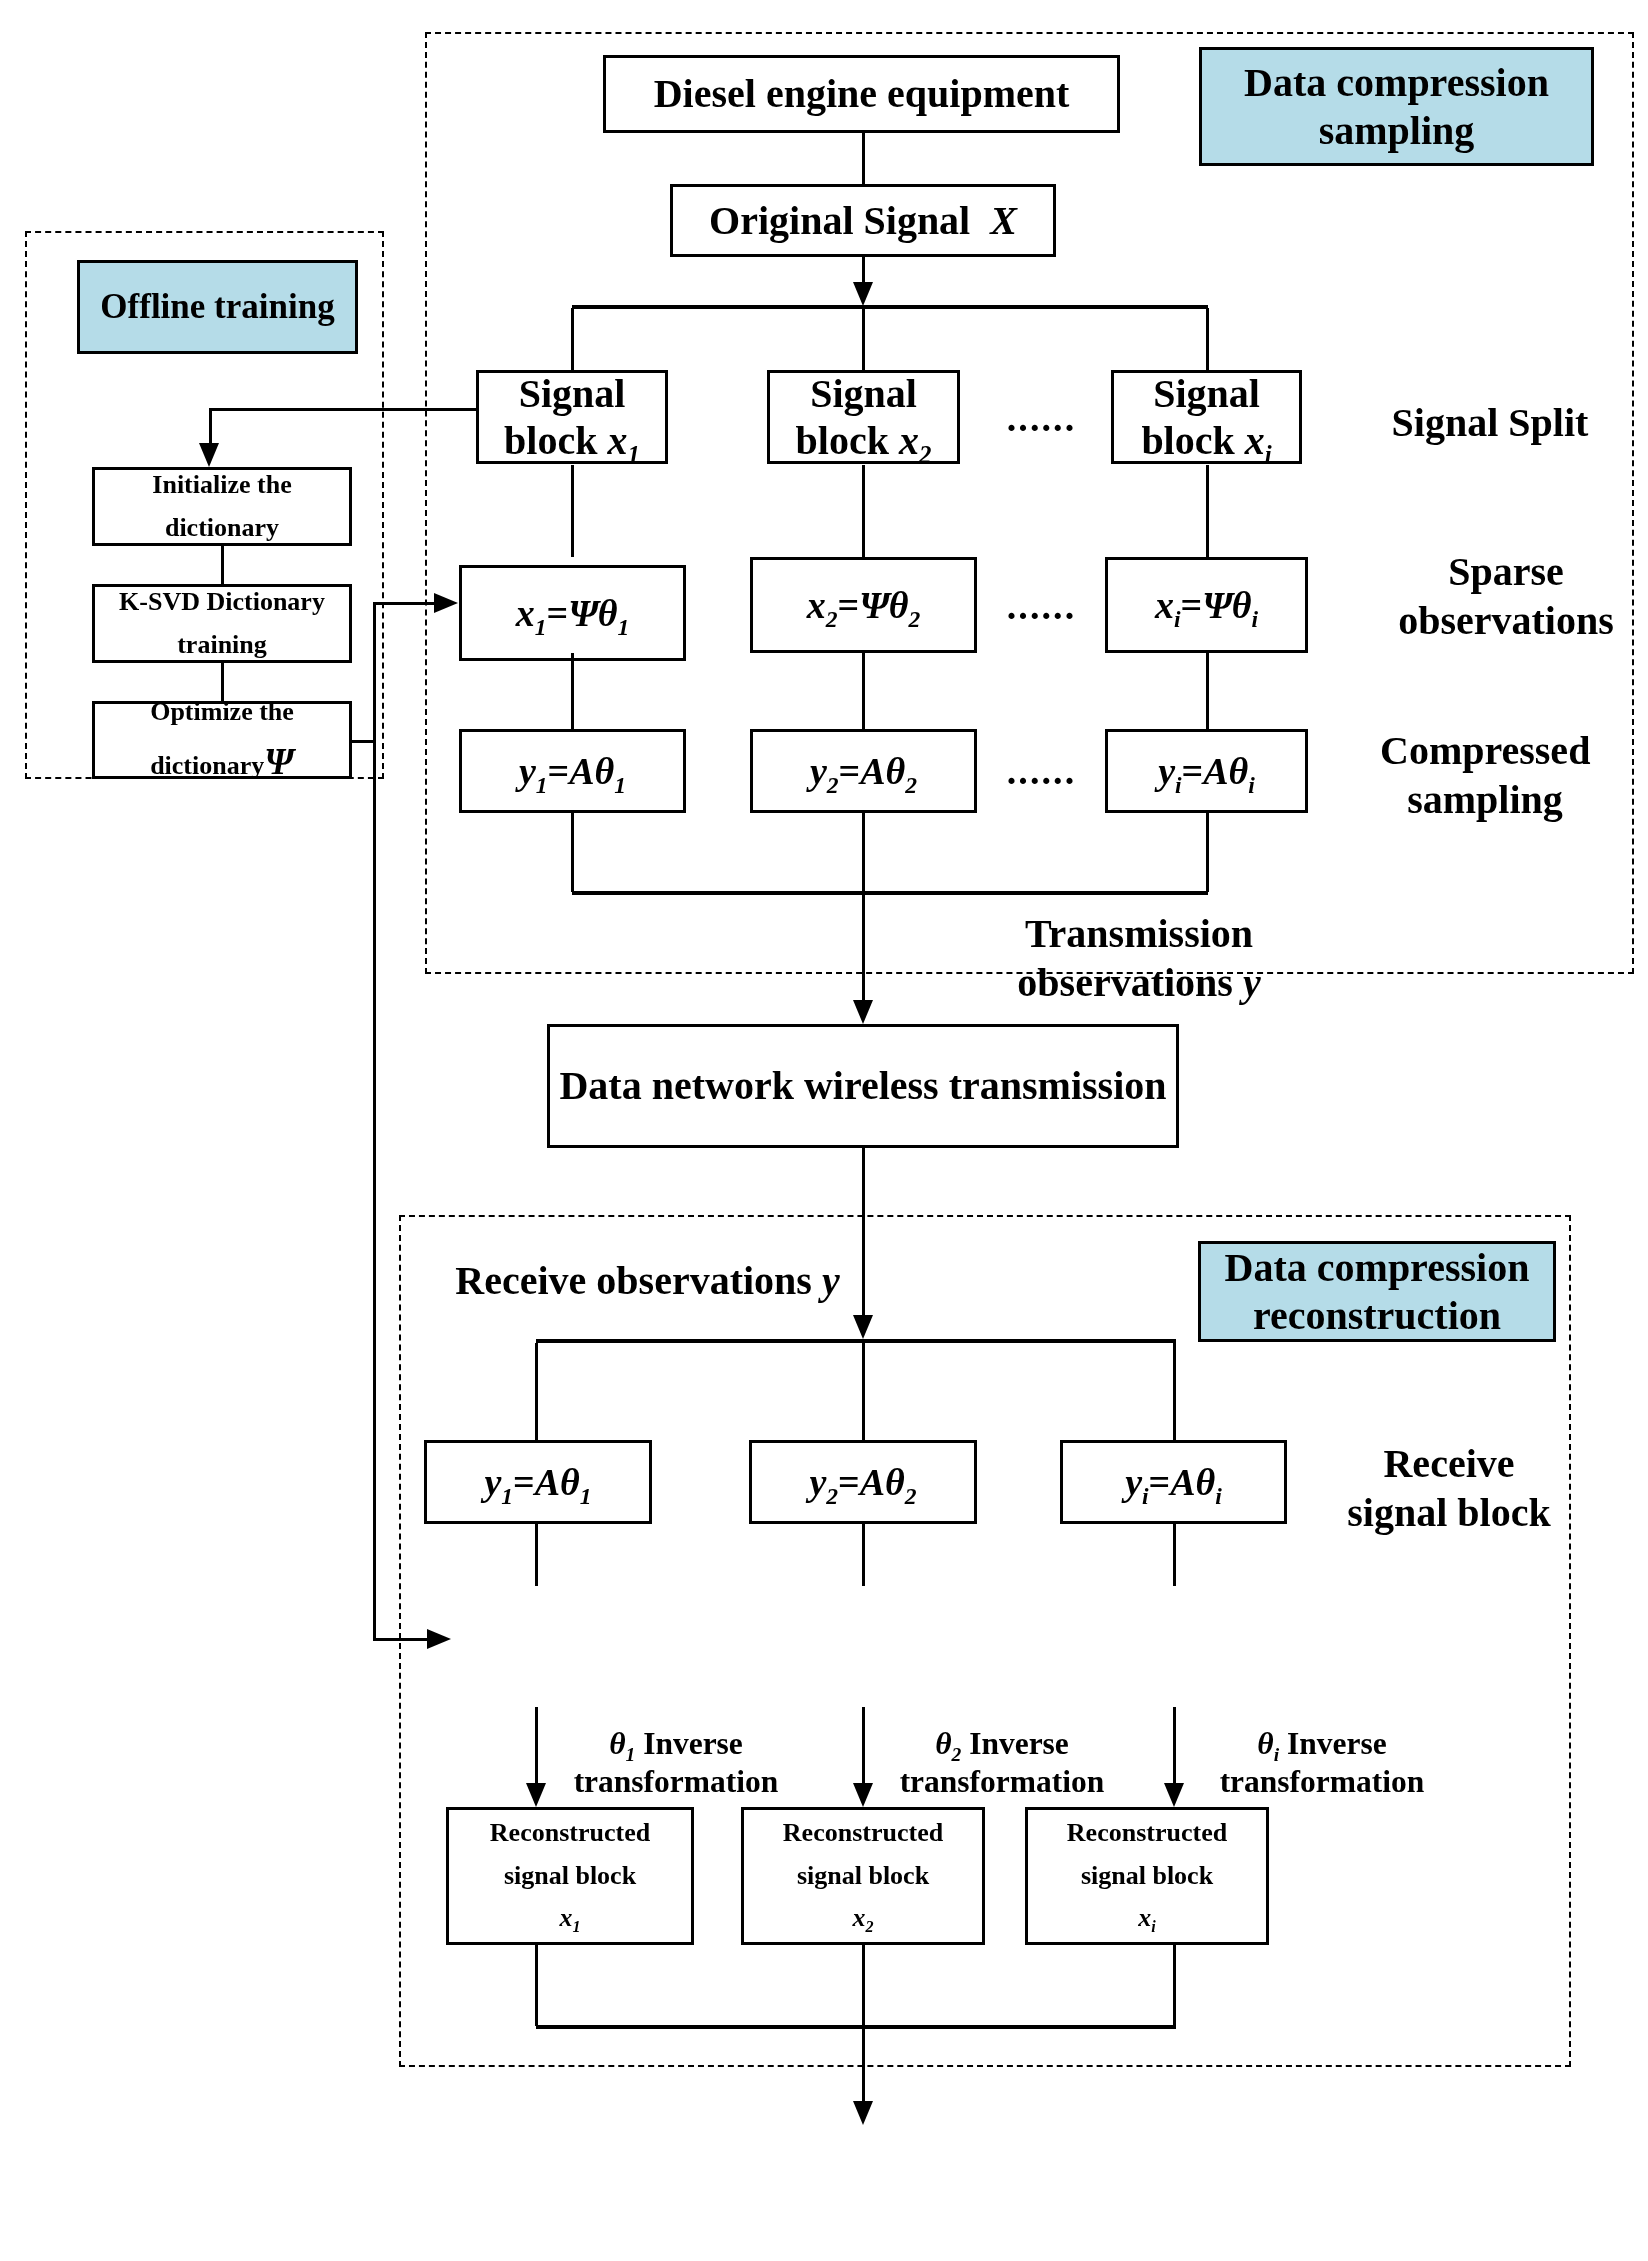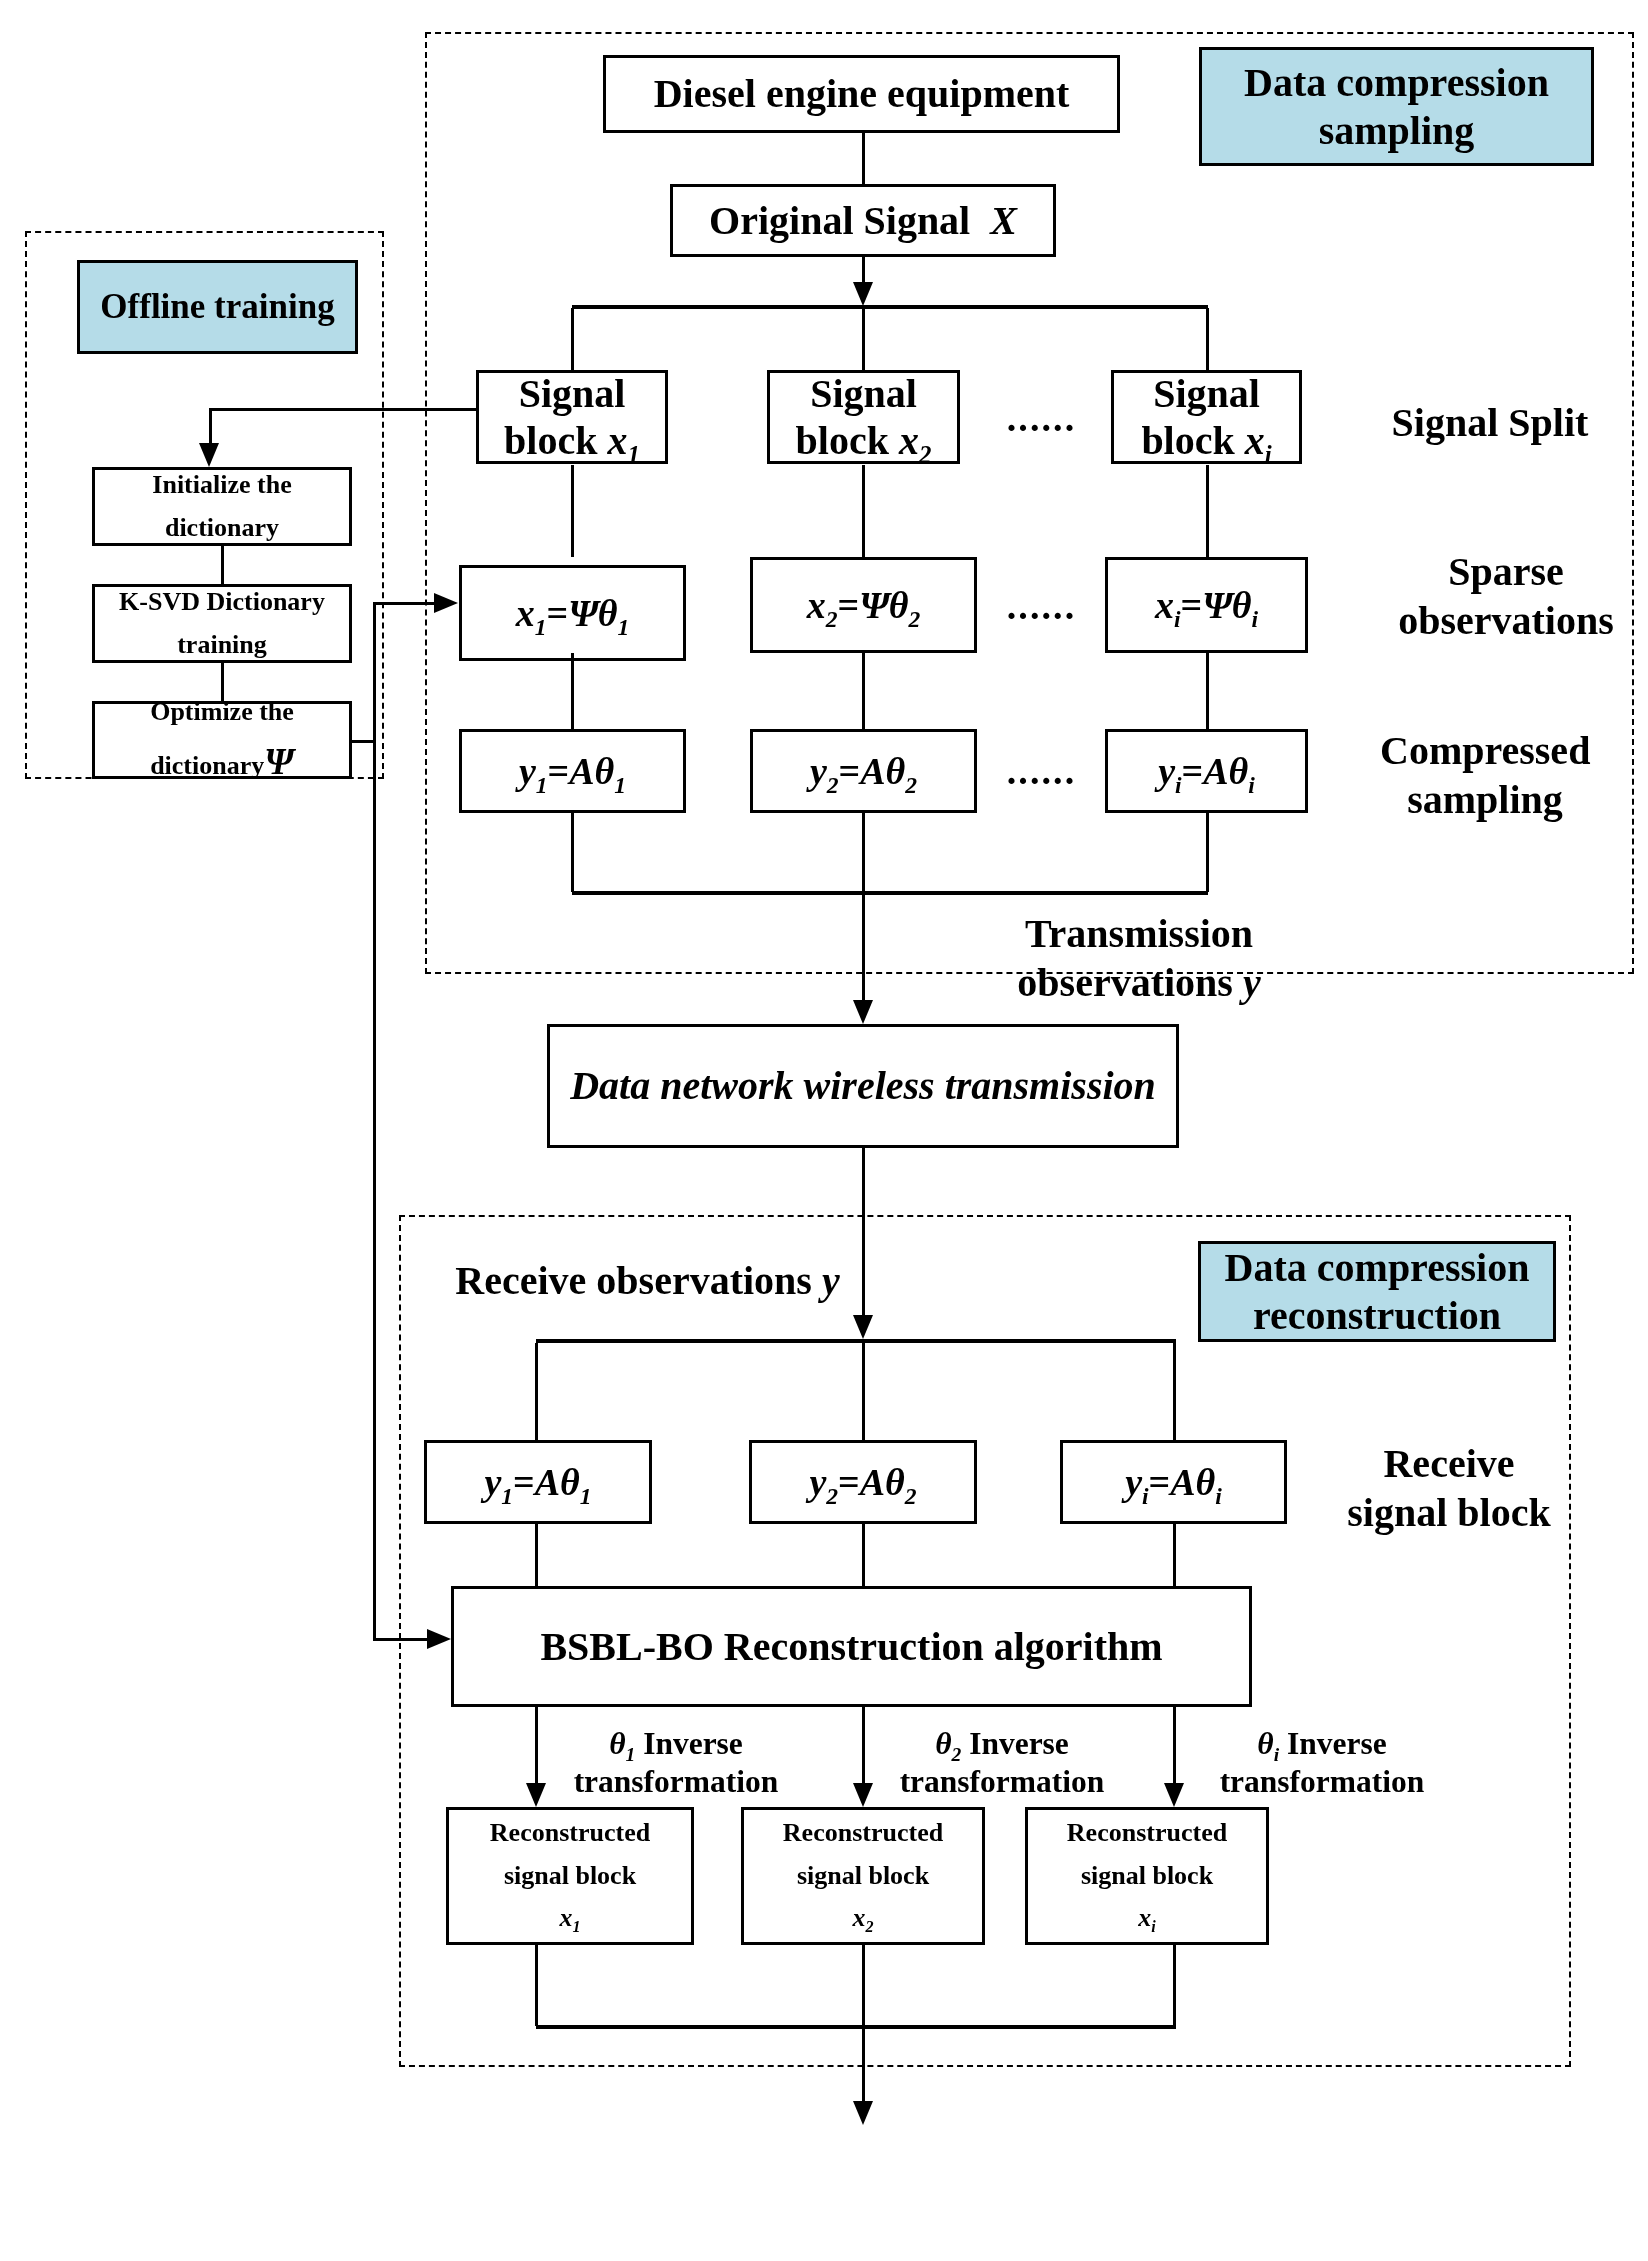--- a/index.html
+++ b/index.html
@@ -106,21 +106,21 @@
   </div>
   <div class="box f50" style="left:92px;top:584px;width:260px;height:79px;">
     <div>K-SVD Dictionary</div>
     <div>training</div>
   </div>
   <div class="box f50" style="left:92px;top:701px;width:260px;height:78px;">
     <div>Optimize the</div>
     <div><span>dictionary</span><span class="psi">Ψ</span></div>
   </div>
 
-  <div class="box f64" style="left:547px;top:1024px;width:632px;height:124px;font-style:italic;">
+  <div class="box f64" style="left:547px;top:1024px;width:632px;height:124px;">
     <div>Data network wireless transmission</div>
   </div>
 
   <div class="lbl f64" style="left:422px;top:1257px;width:451px;">
     <span>Receive observations</span>&nbsp;<span class="iv">y</span>
   </div>
 
   <div class="box f72" style="left:424px;top:1440px;width:228px;height:84px;">
     <div><span class="iv">y</span><sub>1</sub><span>=</span><span class="iv">Aθ</span><sub>1</sub></div>
   </div>
@@ -128,23 +128,20 @@
     <div><span class="iv">y</span><sub>2</sub><span>=</span><span class="iv">Aθ</span><sub>2</sub></div>
   </div>
   <div class="box f72" style="left:1060px;top:1440px;width:227px;height:84px;">
     <div><span class="iv">y</span><sub>i</sub><span>=</span><span class="iv">Aθ</span><sub>i</sub></div>
   </div>
   <div class="lbl f64" style="left:1344px;top:1440px;width:210px;">
     <div>Receive</div>
     <div>signal block</div>
   </div>
 
-  <div class="box f64" style="left:451px;top:1586px;width:801px;height:121px;">
-    <div>BSBL-BO Reconstruction algorithm</div>
-  </div>
 
   <div class="lbl f60" style="left:545px;top:1725px;width:262px;">
     <div><span class="iv">θ</span><sub>1</sub>&nbsp;<span>Inverse</span></div>
     <div>transformation</div>
   </div>
   <div class="lbl f60" style="left:871px;top:1725px;width:262px;">
     <div><span class="iv">θ</span><sub>2</sub>&nbsp;<span>Inverse</span></div>
     <div>transformation</div>
   </div>
   <div class="lbl f60" style="left:1191px;top:1725px;width:262px;">

